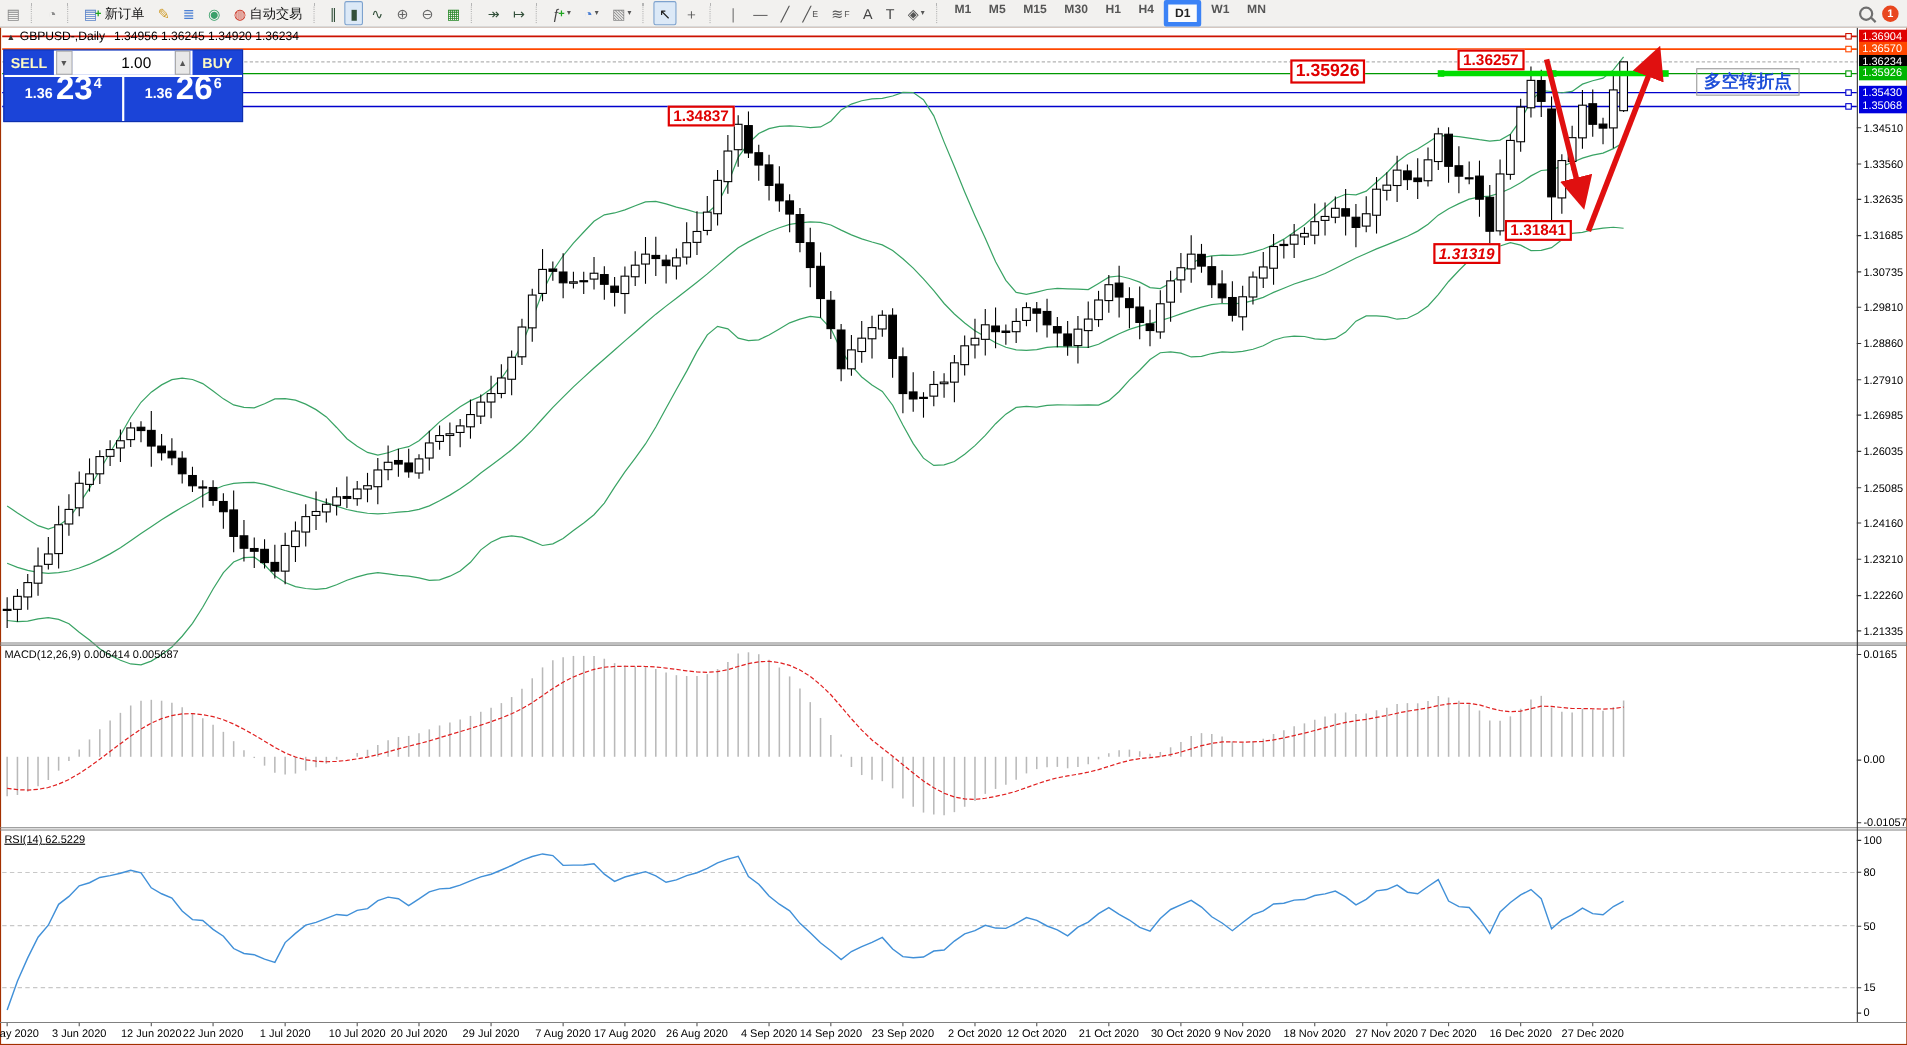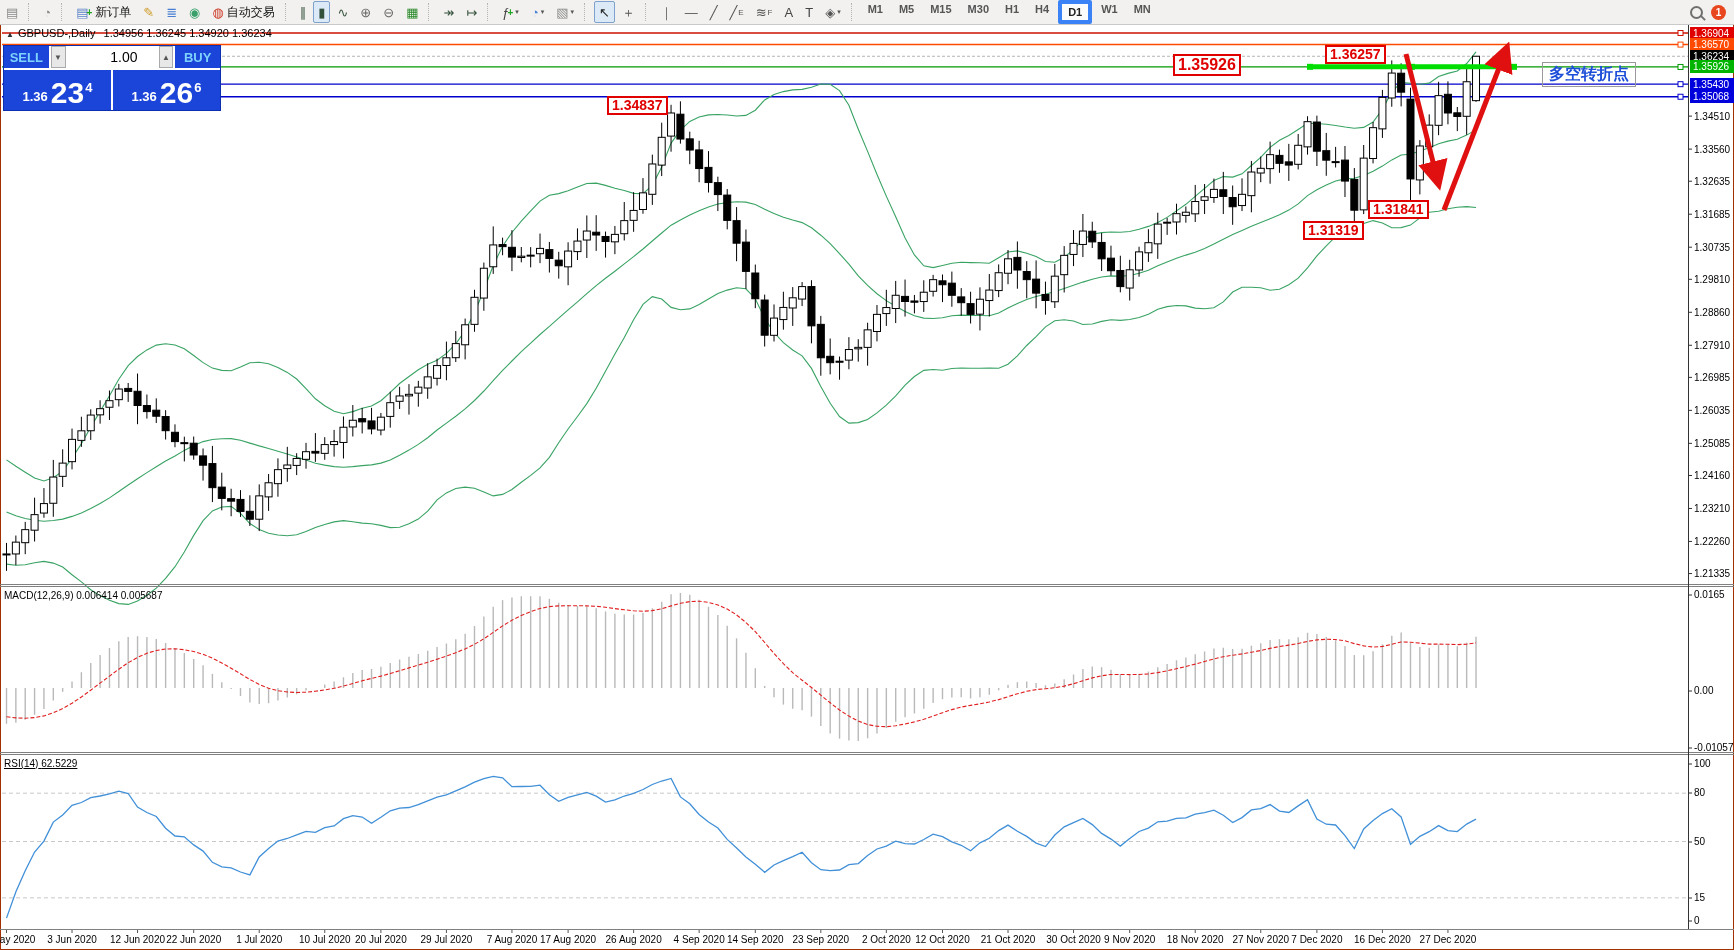--- a/index.html
+++ b/index.html
@@ -23,38 +23,38 @@
   
   #plot{position:absolute;left:0;top:0;z-index:1;}
   svg text{font-family:"Liberation Sans",sans-serif;}
   
   #window-title{position:absolute;left:6px;top:27px;z-index:4;font-size:11px;color:#000;white-space:nowrap;}
   #window-title .tri{font-size:8px;color:#333;margin-right:4px;}
   #window-title .quotes{margin-left:8px;}
   
   #trade{position:absolute;left:3px;top:45px;width:216px;z-index:5;background:#1b44d8;border:1px solid #0d2fae;}
   #trade .row1{display:flex;height:22px;}
-  .tr-btn{color:#7dd3fc;font-weight:bold;font-size:13px;display:flex;align-items:center;justify-content:center;background:#1b44d8;}
+  .tr-btn{color:#fef9c3;font-weight:bold;font-size:13px;display:flex;align-items:center;justify-content:center;background:#1b44d8;}
   #sell-btn{width:52px;border-right:2px solid #fff;}
   #buy-btn{width:52px;border-left:2px solid #fff;}
   .spin{width:15px;background:#e8e8e8;color:#555;font-size:8px;display:flex;align-items:center;justify-content:center;border:1px solid #aaa;}
   #vol{flex:1;border:none;background:#fff;text-align:right;font-size:14px;padding-right:21px;width:70px;}
   #trade .row2{display:flex;height:40px;border-top:2px solid #fff;}
-  .pricebox{flex:1;color:#fff;display:flex;align-items:flex-end;justify-content:center;padding-bottom:3px;}
+  .pricebox{flex:1;color:#fff;display:flex;align-items:flex-end;justify-content:center;padding-bottom:15px;}
   #sell-box{border-right:2px solid #fff;}
   .psmall{font-size:13px;font-weight:bold;margin-right:3px;margin-bottom:3px;}
   .pbig{font-size:30px;font-weight:bold;line-height:28px;}
   .psup{font-size:13px;font-weight:bold;margin-left:1px;margin-bottom:12px;}
   
   .redlabel{position:absolute;z-index:6;color:#e00000;background:#fff;border:2px solid #e00000;font-weight:bold;padding:0 3px;line-height:1.1;white-space:nowrap;}
   #ann1{left:1173px;top:54px;font-size:16px;}
   #ann2{left:1325px;top:45px;font-size:14px;}
   #ann3{left:607px;top:96px;font-size:14px;}
   #ann4{left:1368px;top:200px;font-size:14px;}
-  #ann5{left:1303px;top:221px;font-size:14px;}
+  #ann5{left:1303px;top:221px;font-size:14px;font-style:italic;}
   #turning{position:absolute;left:1542px;top:62px;z-index:6;color:#1d4ed8;font-size:16px;font-weight:bold;border:1px solid #9a9a9a;padding:1px 6px;background:transparent;white-space:nowrap;}
   
   .indlabel{position:absolute;left:4px;z-index:4;font-size:10px;color:#000;white-space:nowrap;}
   #macd-label{top:590px;}
   #rsi-label{top:758px;text-decoration:underline;}
   
   .plabel{position:absolute;left:1690px;width:44px;height:13px;line-height:13px;z-index:4;color:#fff;font-size:10px;padding-left:3px;}
 </style>
 </head>
 <body>

